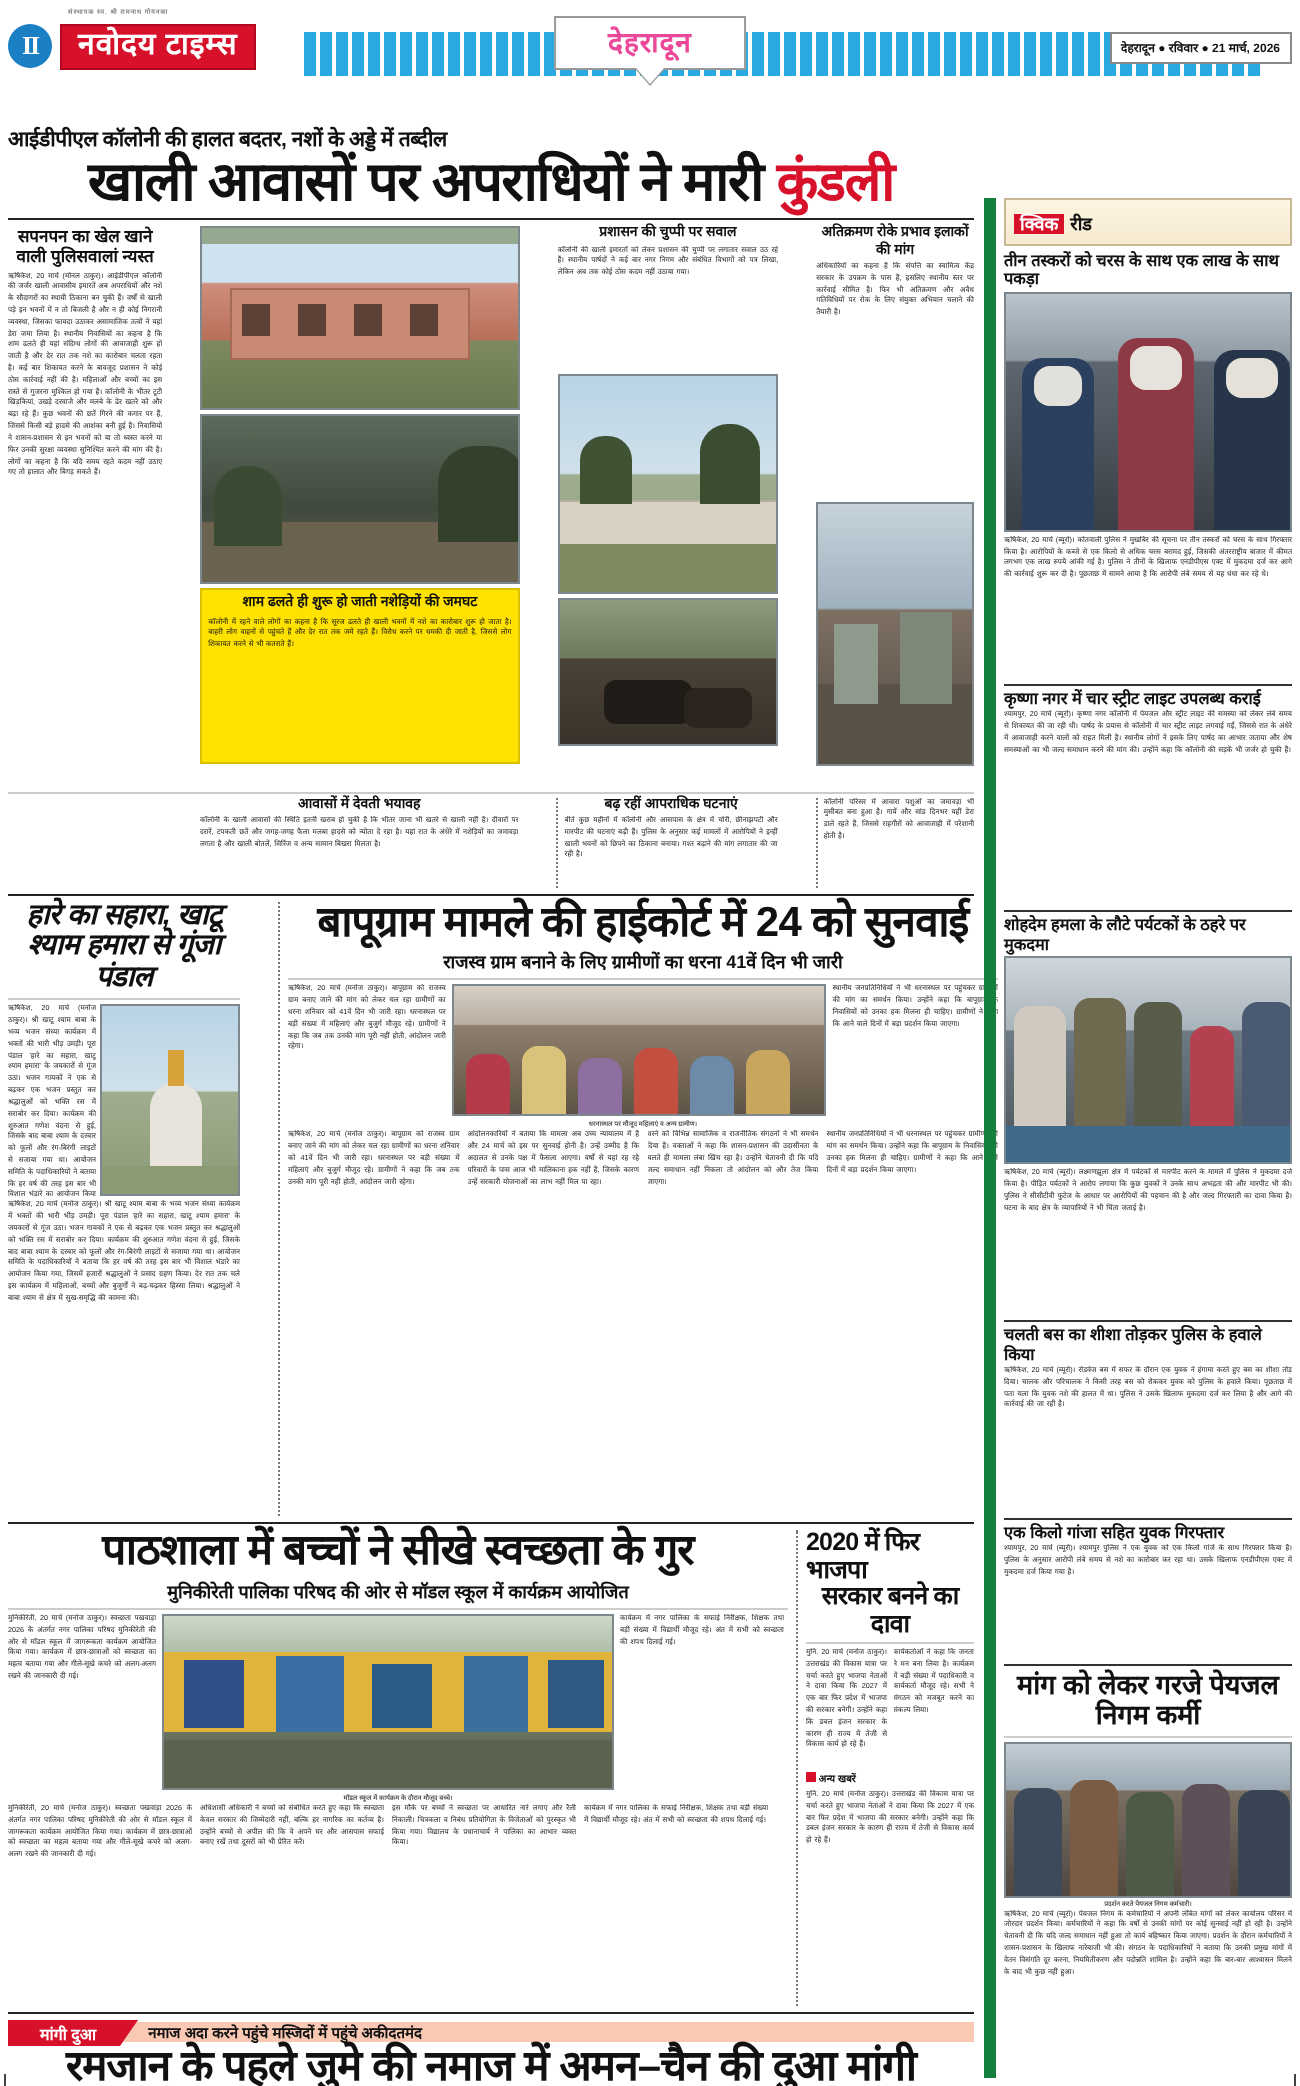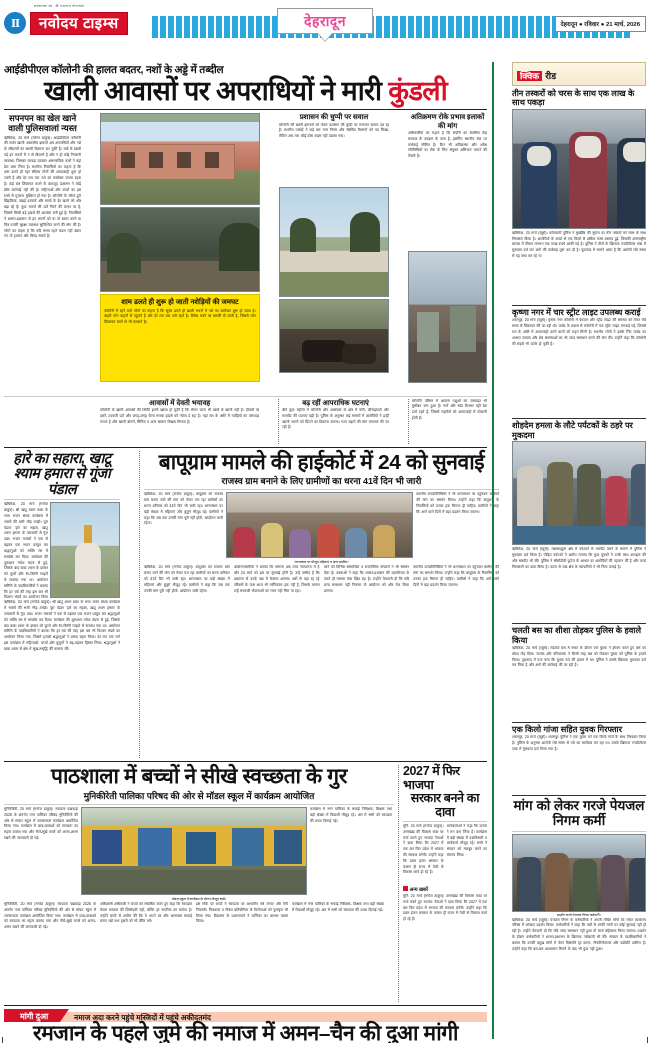--- a/index.html
+++ b/index.html
@@ -58,21 +58,21 @@
     font-size:6px; padding:3px 5px; white-space:nowrap; z-index:4;
     font-family:"Liberation Sans", sans-serif; font-weight:bold;
   }
 
   
   .body-grid {
     position:absolute; left:4px; right:4px; top:52px; bottom:14px;
     display:flex; gap:5px;
   }
   .col-main { width: 483px; position:relative; }
-  .col-side { width: 154px; position:relative; border-left:2px solid #15803d; padding-left:18px;}
+  .col-side { width: 154px; position:relative; border-left:6px solid #15803d; padding-left:4px;margin-top:37px;}
 
   
   .kicker {
     font-size:10.5px; font-weight:bold;
     font-family:"Liberation Sans", sans-serif; letter-spacing:-.2px;
     margin-bottom:1px;
   }
   .mainhead {
     text-align:center; font-weight:bold; font-size:27px; line-height:1.08;
     font-family:"Liberation Sans", sans-serif; letter-spacing:-.6px;
@@ -130,21 +130,21 @@
   }
   .h-22 { font-size:21px; }
   .h-15 { font-size:14.5px; }
   .h-13 { font-size:12.5px; }
   .sec-sub {
     text-align:center; font-weight:bold; font-size:9px;
     font-family:"Liberation Sans", sans-serif; margin-top:1px;
   }
 
   
-  .tagstrip { display:flex; align-items:flex-end; height:13px; margin-bottom:0; }
+  .tagstrip { display:flex; align-items:center; height:13px; margin-bottom:0; }
   .tagstrip .tg {
     background:#d8112b; color:#fff; font-weight:bold; font-size:8px;
     font-family:"Liberation Sans",sans-serif; padding:1px 12px 1px 16px;
     display:flex; align-items:center; position:relative;
   }
   .tagstrip .tg::after {
     content:""; position:absolute; right:-9px; top:0; width:0; height:0;
     border-top:13px solid #d8112b; border-right:9px solid transparent;
   }
   .tagstrip .tgtxt {
@@ -435,21 +435,21 @@
             <div style="width:92px;">
                 <div class="txt" style="height:88px;overflow:hidden;">इस मौके पर बच्चों ने स्वच्छता पर आधारित नारे लगाए और रैली निकाली। चित्रकला व निबंध प्रतियोगिता के विजेताओं को पुरस्कृत भी किया गया। विद्यालय के प्रधानाचार्य ने पालिका का आभार व्यक्त किया।</div>
               </div>
             <div style="width:92px;">
                 <div class="txt" style="height:88px;overflow:hidden;">कार्यक्रम में नगर पालिका के सफाई निरीक्षक, शिक्षक तथा बड़ी संख्या में विद्यार्थी मौजूद रहे। अंत में सभी को स्वच्छता की शपथ दिलाई गई।</div>
               </div>
           </div>
         </div>
 
         <div class="vdot" style="width:89px;padding-left:4px;">
-          <div class="sec-head h-13" style="text-align:left;">2027 में फिर भाजपा</div>
+          <div class="sec-head h-13" style="text-align:left;">2020 में फिर भाजपा</div>
           <div class="sec-head h-13" style="text-align:center;">सरकार बनने का दावा</div>
           <div class="rule-thin"></div>
           <div style="display:flex;gap:3px;">
             <div style="width:42px;">
                 <div class="txt" style="height:60px;overflow:hidden;">मुनि. 20 मार्च (मनोज ठाकुर)। उत्तराखंड की विकास यात्रा पर चर्चा करते हुए भाजपा नेताओं ने दावा किया कि 2027 में एक बार फिर प्रदेश में भाजपा की सरकार बनेगी। उन्होंने कहा कि डबल इंजन सरकार के कारण ही राज्य में तेजी से विकास कार्य हो रहे हैं।</div>
               </div>
             <div style="width:42px;">
                 <div class="txt" style="height:60px;overflow:hidden;">कार्यकर्ताओं ने कहा कि जनता ने मन बना लिया है। कार्यक्रम में बड़ी संख्या में पदाधिकारी व कार्यकर्ता मौजूद रहे। सभी ने संगठन को मजबूत करने का संकल्प लिया।</div>
               </div>
           </div>

